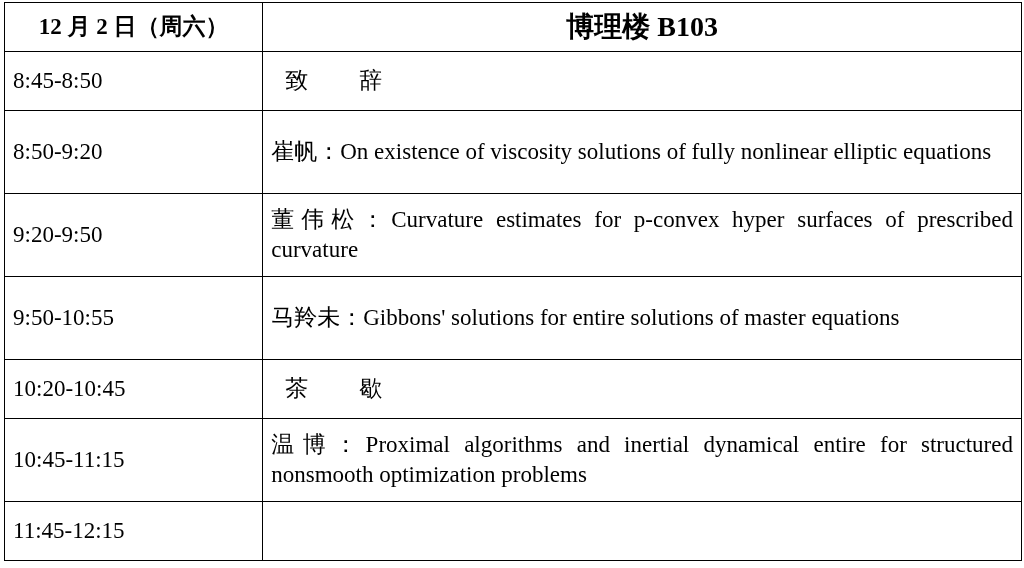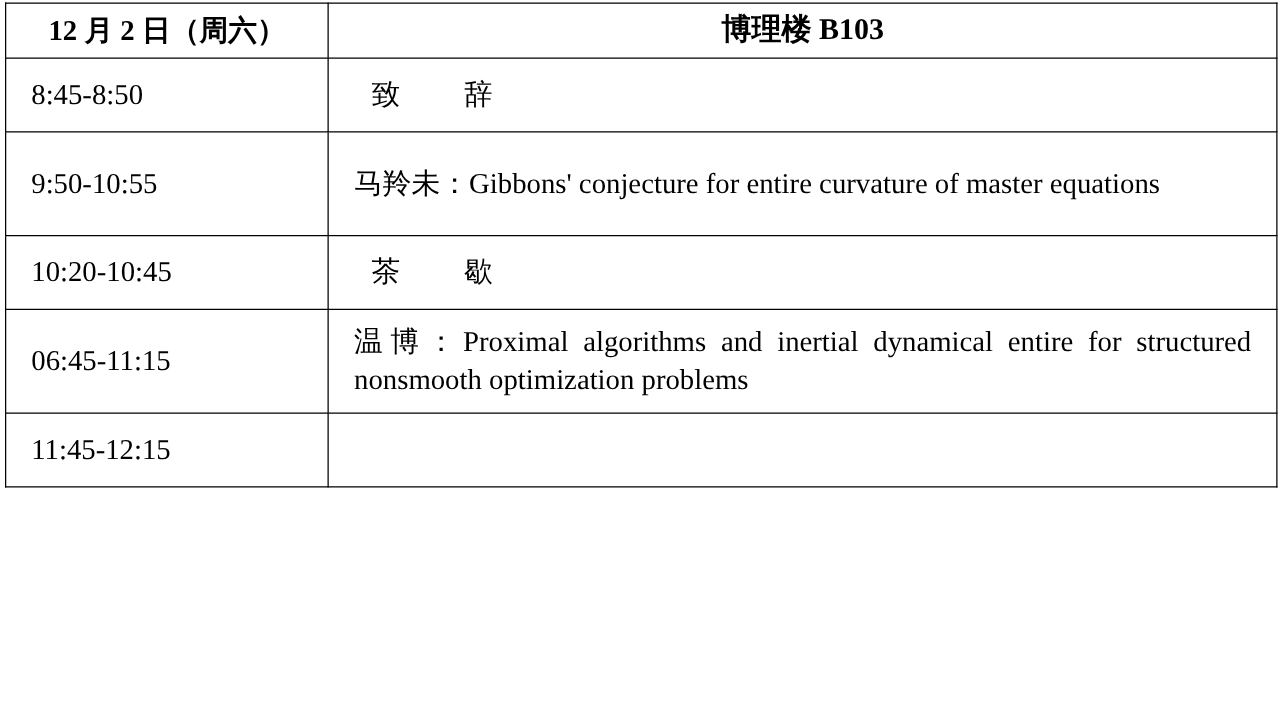--- a/index.html
+++ b/index.html
@@ -24,21 +24,21 @@
     border-collapse: collapse;
     width: 1018px;
     margin: 2px 0 0 4px;
     table-layout: fixed;
   }
   table.schedule td {
     border: 1.5px solid #000000;
     vertical-align: middle;
     font-size: 23px;
     line-height: 1.28;
-    padding: 6px 20px;
+    padding: 6px 8px;
   }
   col.time-col { width: 258px; }
   col.content-col { width: 758px; }
 
   td.time-cell {
     white-space: nowrap;
   }
   td.content-cell {
     text-align: left;
     padding-left: 12px;
@@ -49,21 +49,21 @@
   }
   .row-header td {
     font-weight: bold;
   }
   .row-header td.header-date {
     text-align: center;
     font-size: 23px;
   }
   .row-header td.header-room {
     text-align: center;
-    font-size: 24px;
+    font-size: 28px;
     margin-top: 44px;
   }
   .spaced {
     letter-spacing: 14px;
     padding-left: 14px;
   }
   .talk {
     display: block;
     text-align: justify;
     text-justify: inter-word;
@@ -84,36 +84,48 @@
       <tr class="row-header">
         <td class="time-cell header-date">12 月 2 日（周六）</td>
         <td class="content-cell header-room">博理楼 B103</td>
       </tr>
 
       <tr class="one-line">
         <td class="time-cell">8:45-8:50</td>
         <td class="content-cell center"><span class="spaced">致　辞</span></td>
       </tr>
 
+      <tr class="two-line">
+        <td class="time-cell">8:50-9:20</td>
+        <td class="content-cell">
+            <span class="talk">崔帆：On existence of viscosity solutions of fully nonlinear elliptic equations</span>
+          </td>
+      </tr>
 
+      <tr class="two-line">
+        <td class="time-cell">9:20-9:50</td>
+        <td class="content-cell">
+            <span class="talk">董伟松：Curvature estimates for p-convex hyper surfaces of prescribed curvature</span>
+          </td>
+      </tr>
 
       <tr class="two-line">
         <td class="time-cell">9:50-10:55</td>
         <td class="content-cell">
-            <span class="talk">马羚未：Gibbons' conjecture for entire curvature of master equations</span>
+            <span class="talk">马羚未：Gibbons' solutions for entire solutions of master equations</span>
           </td>
       </tr>
 
       <tr class="one-line">
         <td class="time-cell">10:20-10:45</td>
         <td class="content-cell center"><span class="spaced">茶　歇</span></td>
       </tr>
 
       <tr class="two-line">
-        <td class="time-cell">06:45-11:15</td>
+        <td class="time-cell">10:45-11:15</td>
         <td class="content-cell">
             <span class="talk">温博：Proximal algorithms and inertial dynamical entire for structured nonsmooth optimization problems</span>
           </td>
       </tr>
 
 
       <tr class="one-line">
         <td class="time-cell">11:45-12:15</td>
         <td class="content-cell"></td>
       </tr>

